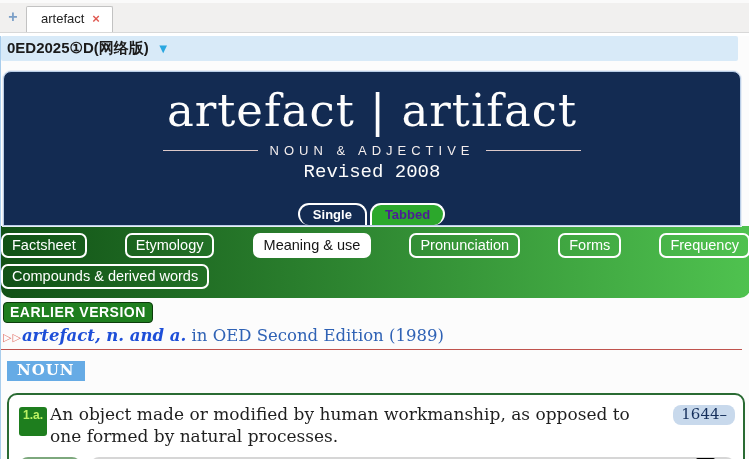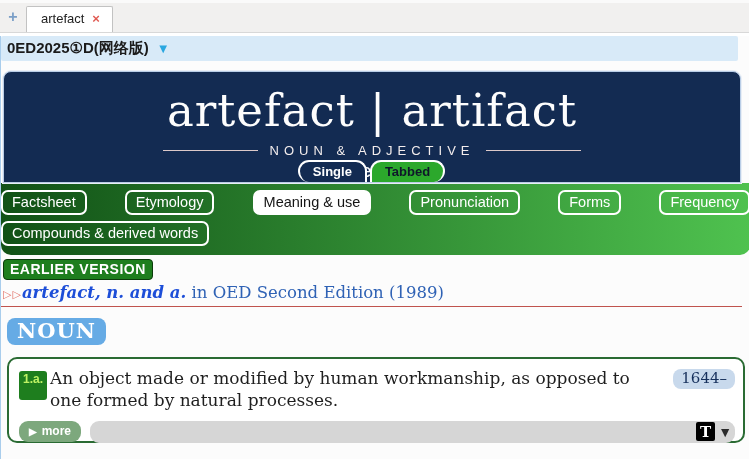--- a/index.html
+++ b/index.html
@@ -19,35 +19,35 @@
   
   .panel { border-left:1px solid #a9cdec; height:426px; background:#fcfcfc; }
 
   .srcbar { margin:3px 0 10px 0; height:25px; background:#d8eaf8; display:flex;
     align-items:center; padding-left:6px; width:737px; border-radius:2px; }
   .srcbar .name { font-weight:bold; font-size:15px; color:#1b1b1b; }
   .srcbar .arrow { color:#2aa7e0; font-size:13px; margin-left:8px; }
 
   
   .entry { margin:3px 8px 0 2px; background:#132b52; border:1px solid #b9cde6;
-    border-radius:8px 8px 0 0; height:112px; position:relative; text-align:center;
+    border-radius:8px 8px 0 0; height:155px; position:relative; text-align:center;
     box-shadow:0 0 0 1px #e8eef6; }
   .headword { font-family:"DejaVu Serif", serif; color:#fdfdfd; font-size:45px;
     padding-top:12px; letter-spacing:1px; }
   .posline { display:flex; align-items:center; justify-content:center; gap:12px;
     margin-top:6px;text-align:center; }
   .posline .rule { width:95px; height:1px; background:#dcc9c9; }
   .posline .pos { color:#f3eded; font-size:13px; letter-spacing:5px; font-weight:500; }
   .revised { color:#fbfbfb; font-family:Liberation Mono, monospace; font-size:19px; margin-top:3px; }
   .viewtoggle { position:absolute; left:0; right:1px; bottom:0; display:flex;
     justify-content:center; gap:3px; }
   .vt-btn { font-size:13px; font-weight:bold; padding:2px 13px 3px; border:2px solid #fff;
     cursor:pointer; }
   .vt-single { background:#132b52; color:#fff; border-radius:13px 13px 0 13px; border-bottom:none; }
-  .vt-tabbed { background:#2ca82c; color:#0f172a; border-radius:13px 13px 13px 0; border-bottom:none; }
+  .vt-tabbed { background:#2ca82c; color:#4c1d95; border-radius:13px 13px 13px 0; border-bottom:none; }
 
   
   .greenbar { margin-left:0; width:749px; height:72px;
     background:linear-gradient(to right,#115116,#4fc24f);
     border-radius:0 0 10px 10px; padding-top:7px; }
   .tabrow { display:flex; justify-content:space-between; gap:7px; margin-bottom:6px; }
   .gtab { border:2px solid #fff; border-radius:7px; color:#fff; background:transparent;
     font-size:14.5px; padding:2px 9px 3px; cursor:pointer; white-space:nowrap; }
   .gtab.active { background:#fff; color:#141414; }
 
@@ -56,22 +56,22 @@
     font-weight:bold; font-size:14px; padding:1px 6px 2px; border-radius:4px;
     border:1px solid #0b3b0b; letter-spacing:0.5px; }
   .ev-line { font-family:"DejaVu Serif", serif; font-size:16.5px; margin:3px 0 4px 2px; }
   .ev-line .markers { color:#e06a60; font-size:11px; letter-spacing:1px; }
   .ev-line .title { font-weight:bold; font-style:italic; color:#1d4ed8; cursor:pointer; }
   .ev-line .rest { color:#2f62b5; }
   .redrule { border:none; border-top:1px solid #c0534e; margin:3px 0 0 0; width:741px; }
 
   
   .noun-badge { display:inline-block; margin:11px 0 0 6px; background:#66abe5; color:#fff;
-    font-family:"DejaVu Serif", serif; font-weight:bold; font-size:21px;
-    padding:0 10px 2px; border-radius:8px; letter-spacing:1px; }
+    font-family:"DejaVu Serif", serif; font-weight:bold; font-size:15px;
+    padding:0 10px 2px; border-radius:0; letter-spacing:1px; }
 
   .sensebox { margin:12px 4px 0 6px; border:2px solid #2a6b33; border-radius:10px;
     background:#fff; padding:8px 8px 10px 10px; height:86px; }
   .senserow { display:flex; align-items:flex-start; }
   .sensenum { background:#1e7e1e; color:#bef264; font-weight:bold; font-size:12px;
     padding:1px 4px 14px; border-radius:3px; margin-top:4px; flex:none; }
   .definition { font-family:"DejaVu Serif", serif; font-size:17px; color:#1f1f1f;
     line-height:1.32; padding:0 14px 0 3px; flex:1; }
   .daterange { background:#c8d9ec; color:#16305c; font-family:"DejaVu Serif", serif;
     font-size:15px; padding:0 8px 2px; border-radius:8px; white-space:nowrap;

